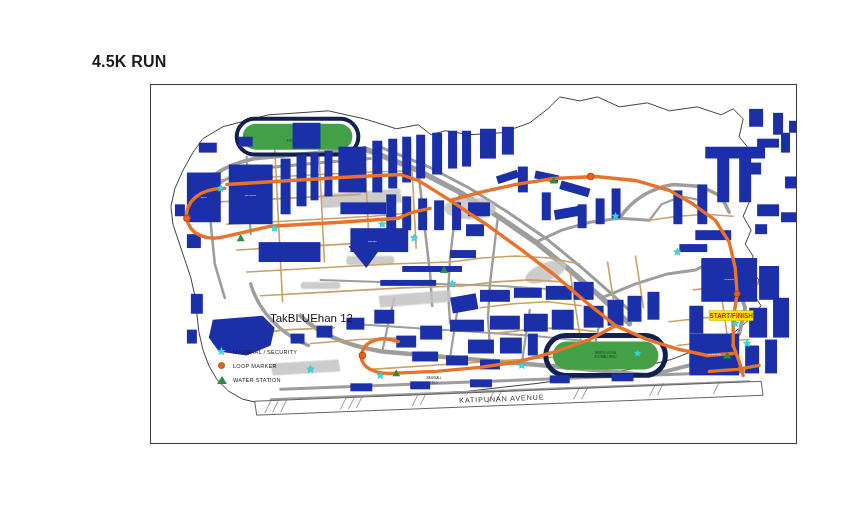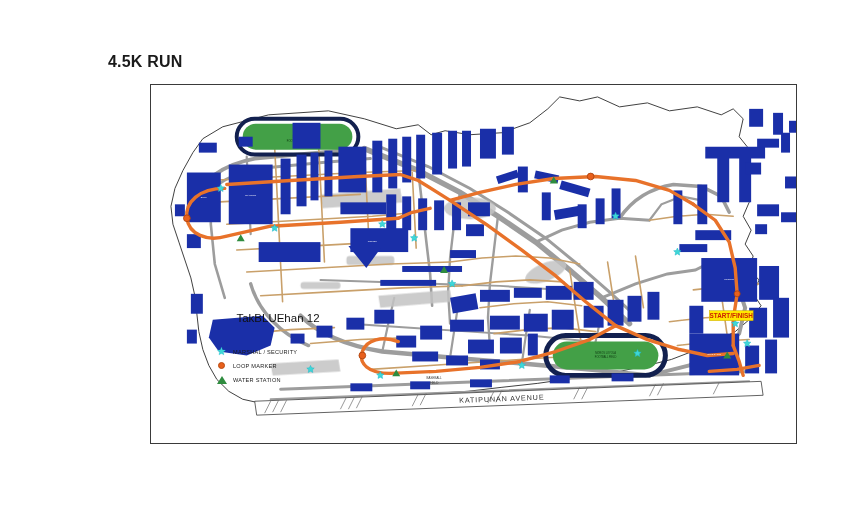--- a/index.html
+++ b/index.html
@@ -1,20 +1,20 @@
 <!DOCTYPE html>
 <html><head>
 <meta charset="utf-8">
 <style>
   html,body{margin:0;padding:0;background:#ffffff;}
   body{width:862px;height:530px;overflow:hidden;font-family:"Liberation Sans",sans-serif;}
   #root{position:relative;width:862px;height:530px;background:#fff;}
 
   #page-title{
-    position:absolute;left:108px;top:53px;
+    position:absolute;left:92px;top:53px;
     font-size:16px;font-weight:bold;color:#1a1a1a;
     letter-spacing:0.2px;
     text-align:center;
   }
 
   #map-frame{
     position:absolute;left:150px;top:84px;width:647px;height:360px;
     background:#ffffff;border:1px solid #3a3a3a;box-sizing:border-box;
   }
   #map-frame::after{
@@ -22,21 +22,21 @@
     box-shadow:2px 2px 0 rgba(0,0,0,0.12);pointer-events:none;z-index:-1;
   }
 
   #map-svg{position:absolute;left:0;top:0;width:100%;height:100%;display:block;}
 
   
   #legend{
     position:absolute;left:52px;top:226px;width:150px;
   }
   #legend .route-title{
-    text-align:center;font-size:11.5px;color:#111;line-height:15px;
+    text-align:right;font-size:11.5px;color:#111;line-height:15px;
     font-family:"Liberation Sans",sans-serif;
   }
   #legend .legend-items{margin-top:20px;margin-left:12px;}
   #legend .legend-row{
     display:flex;align-items:center;height:11px;margin-bottom:3px;
   }
   #legend .legend-icon{
     width:13px;height:11px;margin-right:5px;flex:0 0 13px;
     display:flex;align-items:center;justify-content:center;
   }

